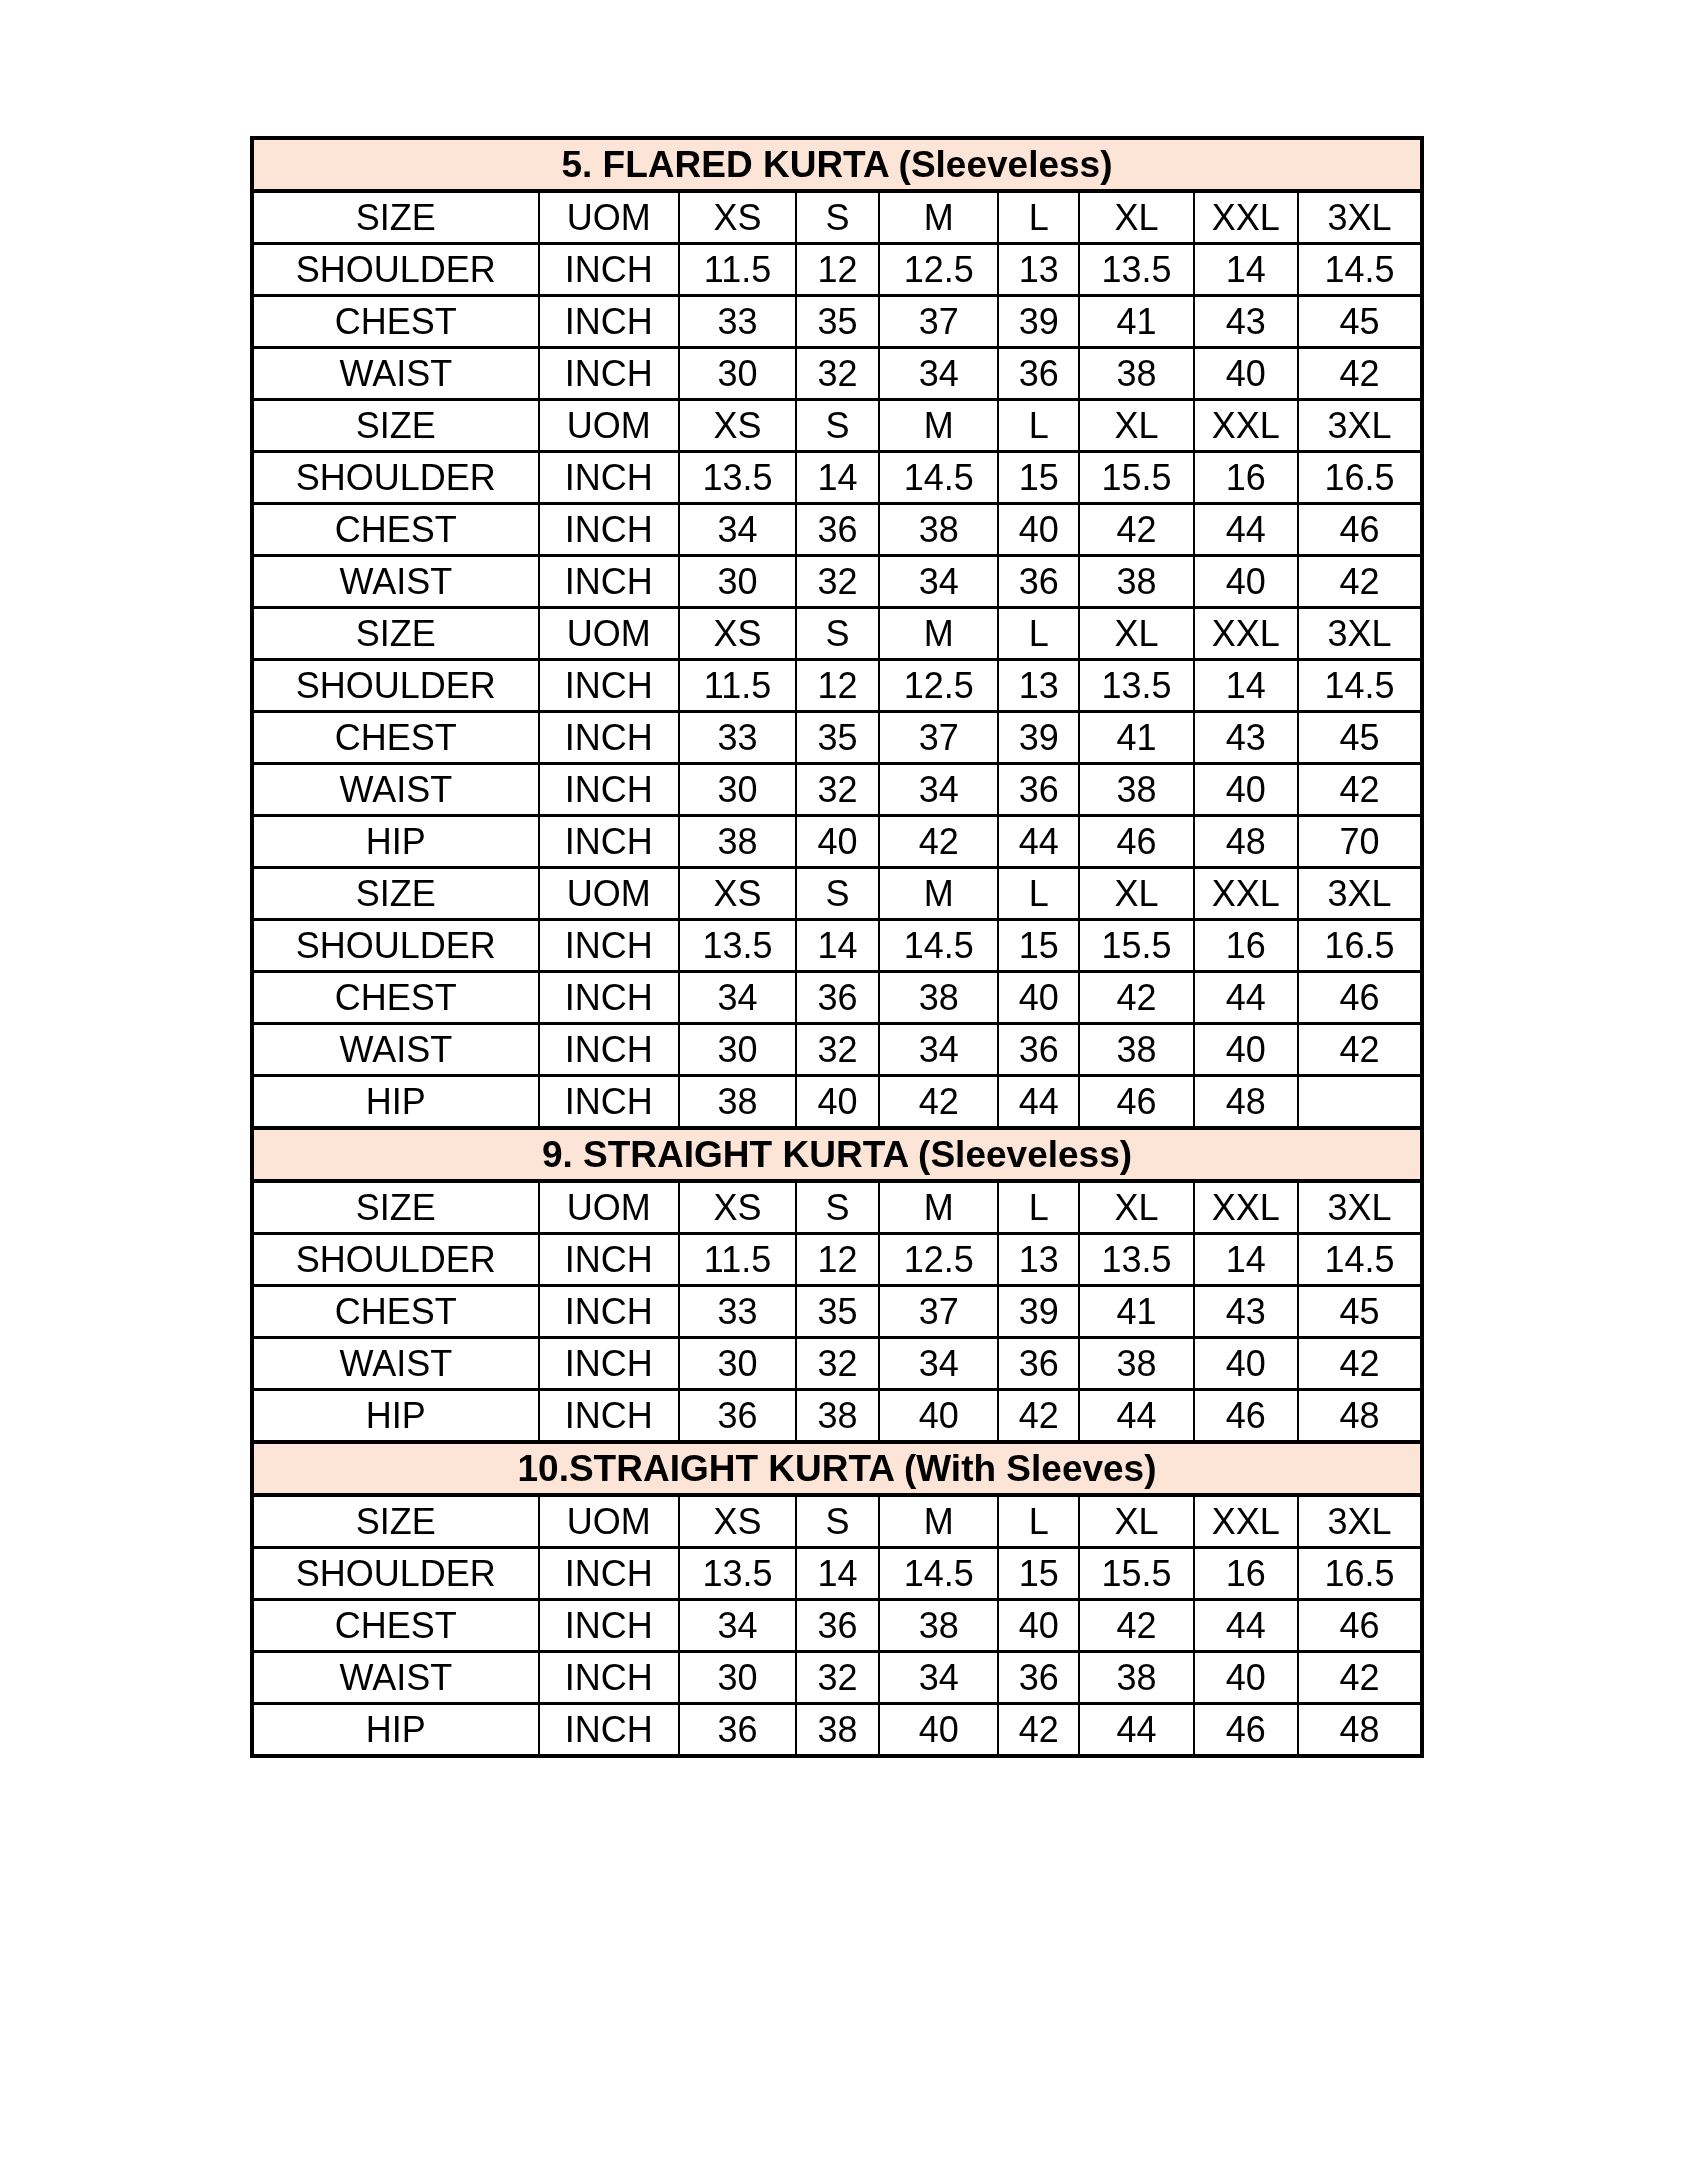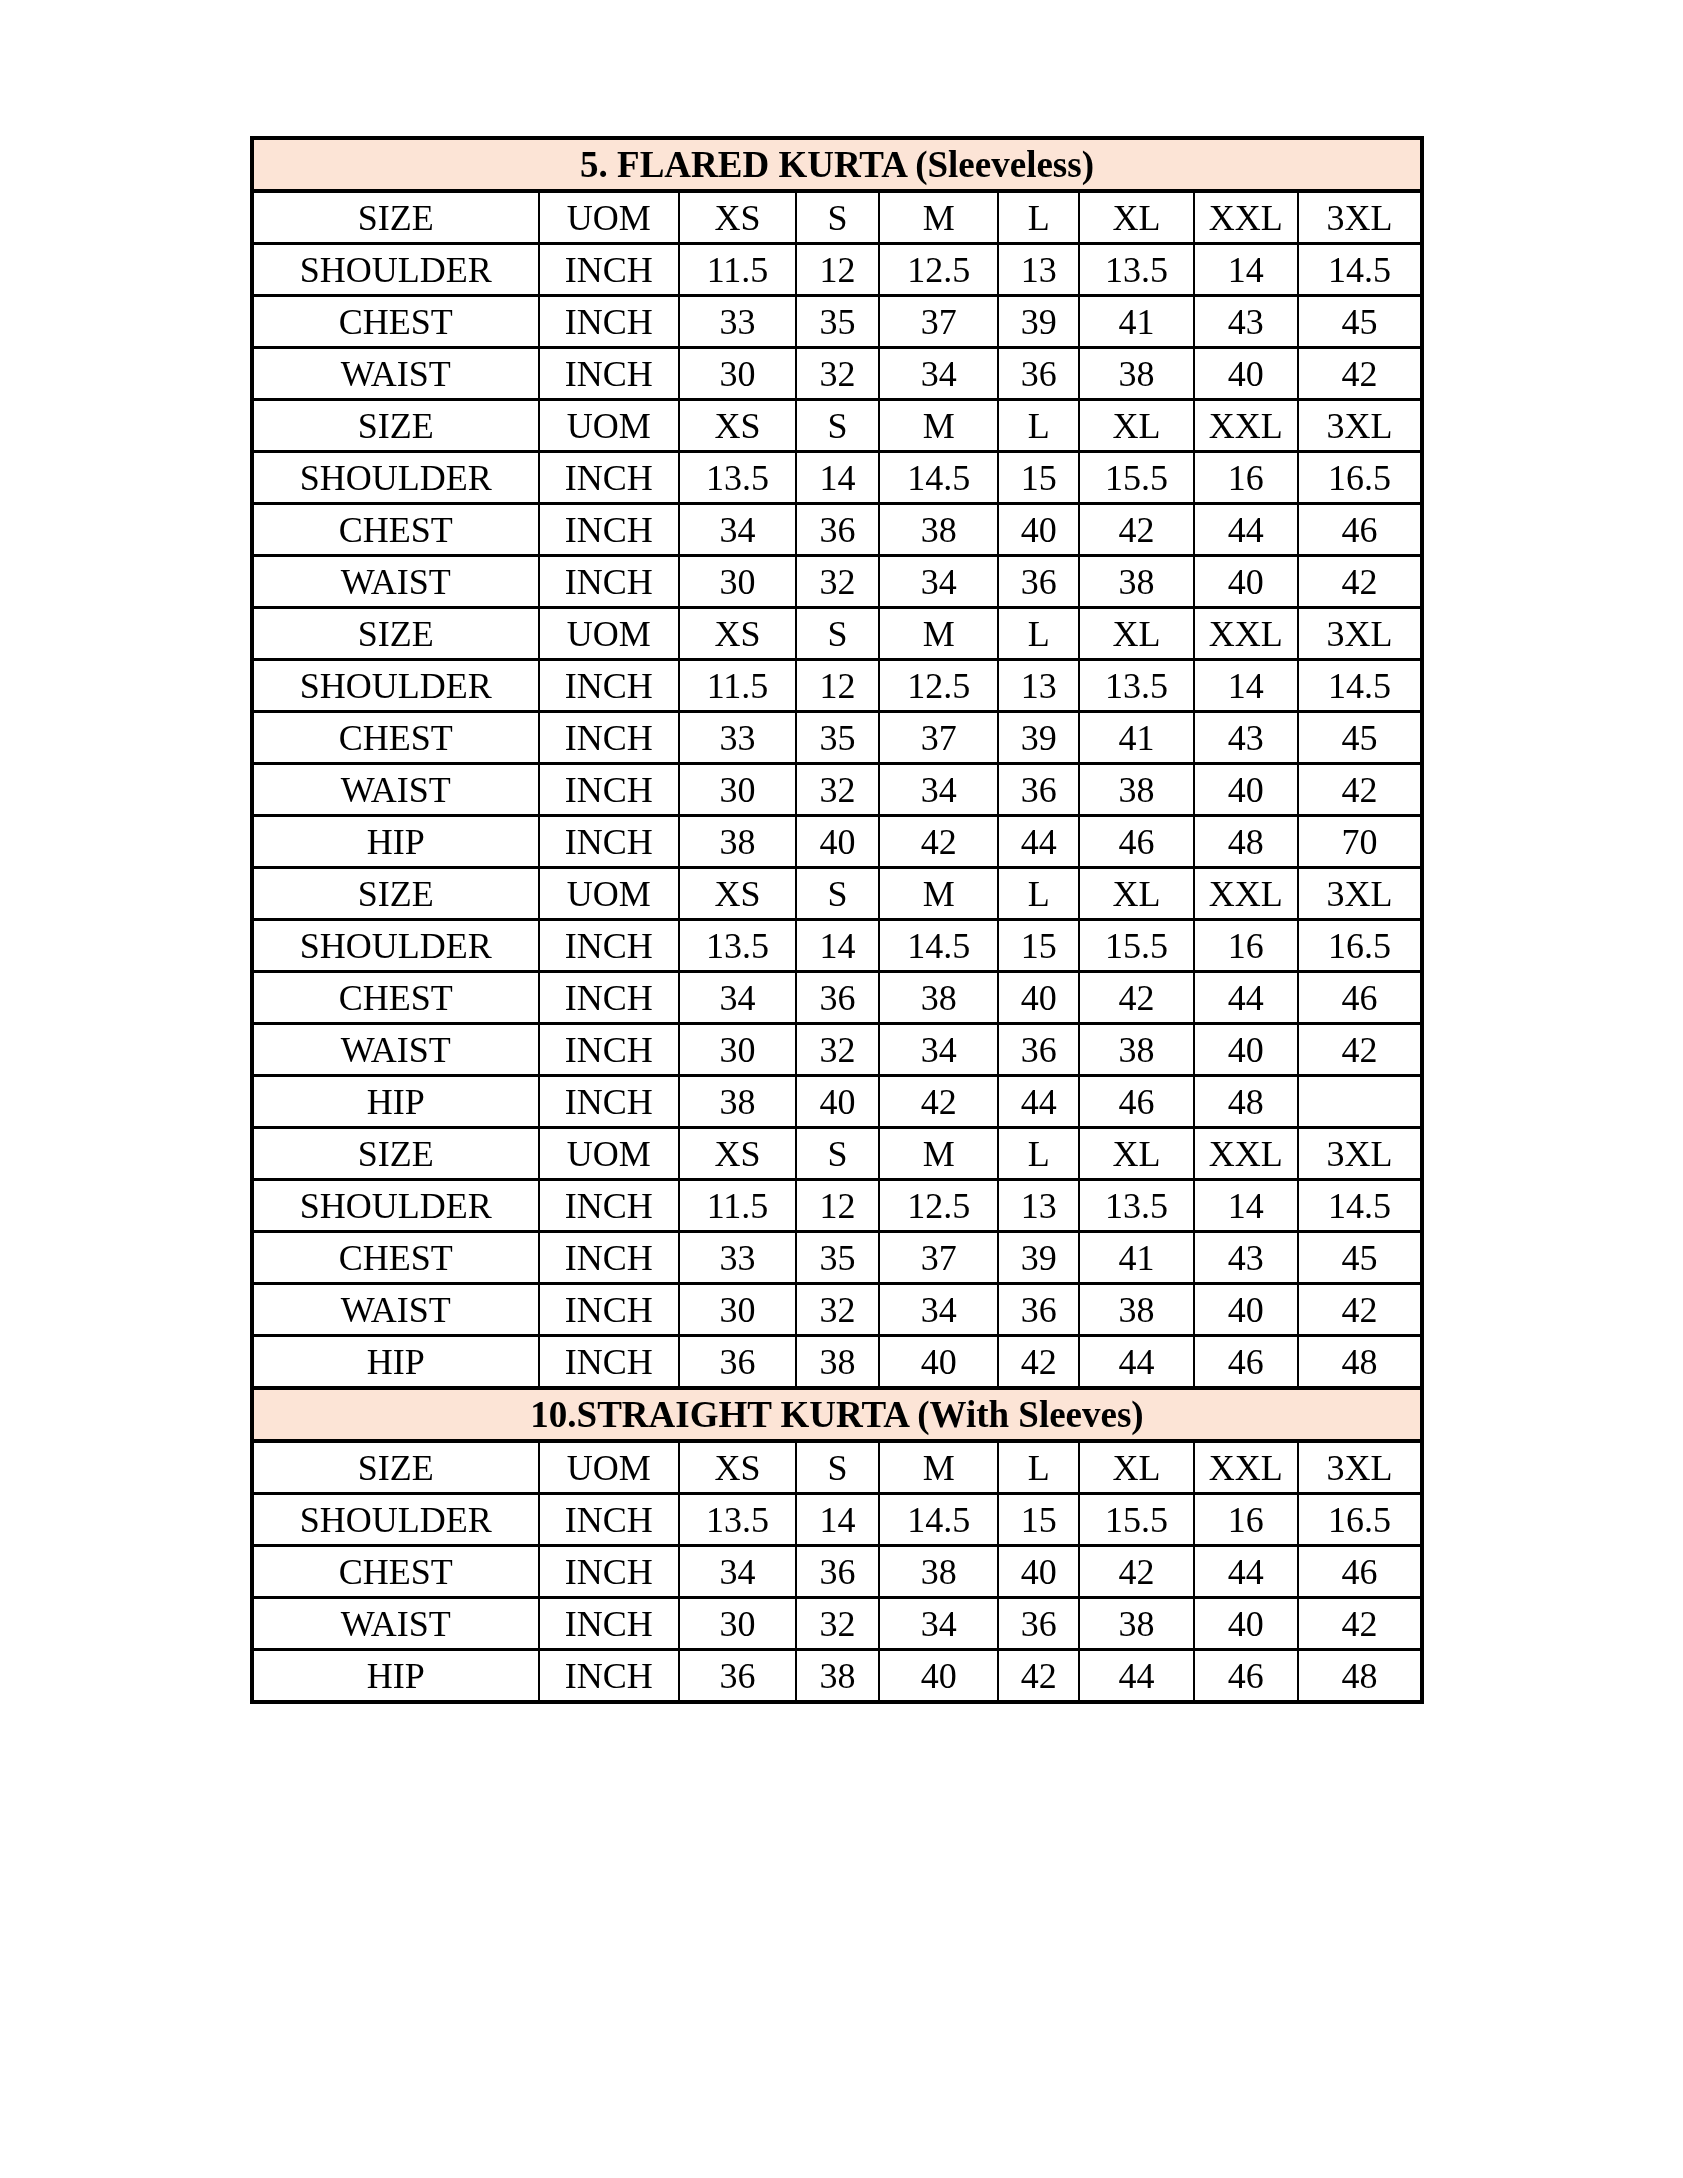--- a/index.html
+++ b/index.html
@@ -5,21 +5,21 @@
   html, body {
     margin: 0;
     padding: 0;
     background: #ffffff;
   }
   .page {
     position: relative;
     width: 1683px;
     height: 2178px;
     background: #ffffff;
-    font-family: Liberation Serif, serif;
+    font-family: Liberation Sans, sans-serif;
     color: #000000;
   }
   table.size-chart {
     position: absolute;
     left: 250px;
     top: 136px;
     width: 1174px;
     border-collapse: collapse;
     table-layout: fixed;
     border: 4px solid #000000;
@@ -268,20 +268,23 @@
           <td>INCH</td>
           <td>38</td>
           <td>40</td>
           <td>42</td>
           <td>44</td>
           <td>46</td>
           <td>48</td>
           <td></td>
         </tr>
         <tr>
+          <td colspan="9" class="title-cell">9. STRAIGHT KURTA (Sleeveless)</td>
+        </tr>
+        <tr>
           <td>SIZE</td>
           <td>UOM</td>
           <td>XS</td>
           <td>S</td>
           <td>M</td>
           <td>L</td>
           <td>XL</td>
           <td>XXL</td>
           <td>3XL</td>
         </tr>

